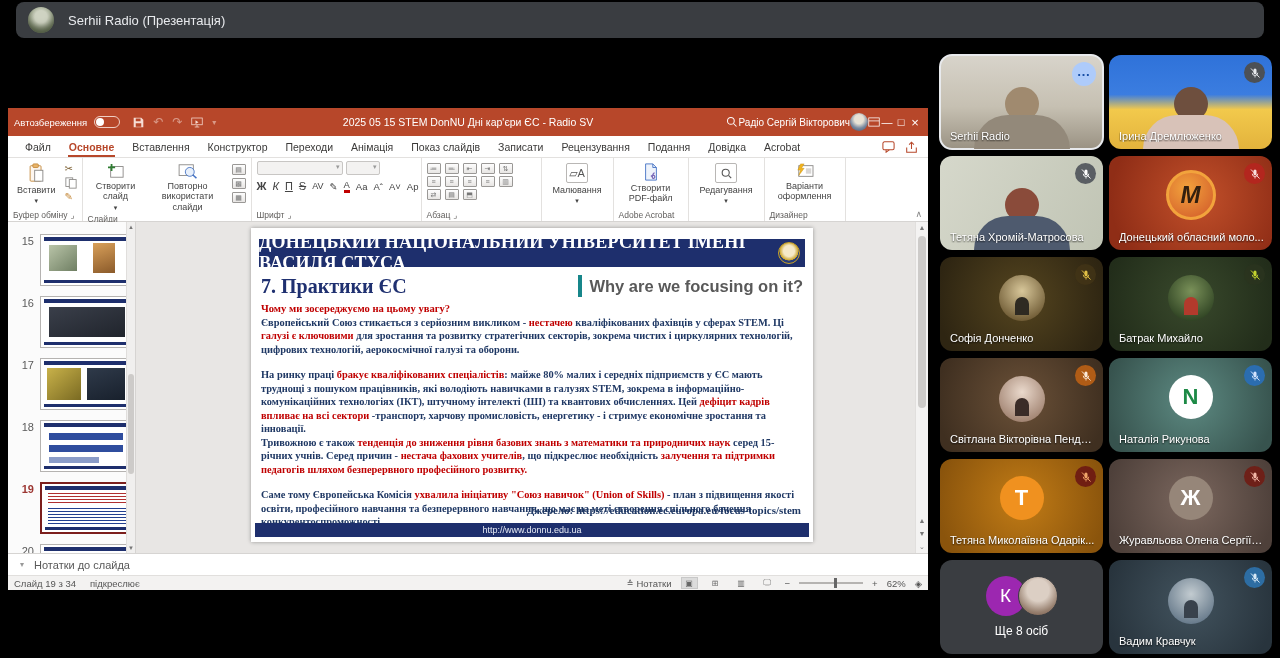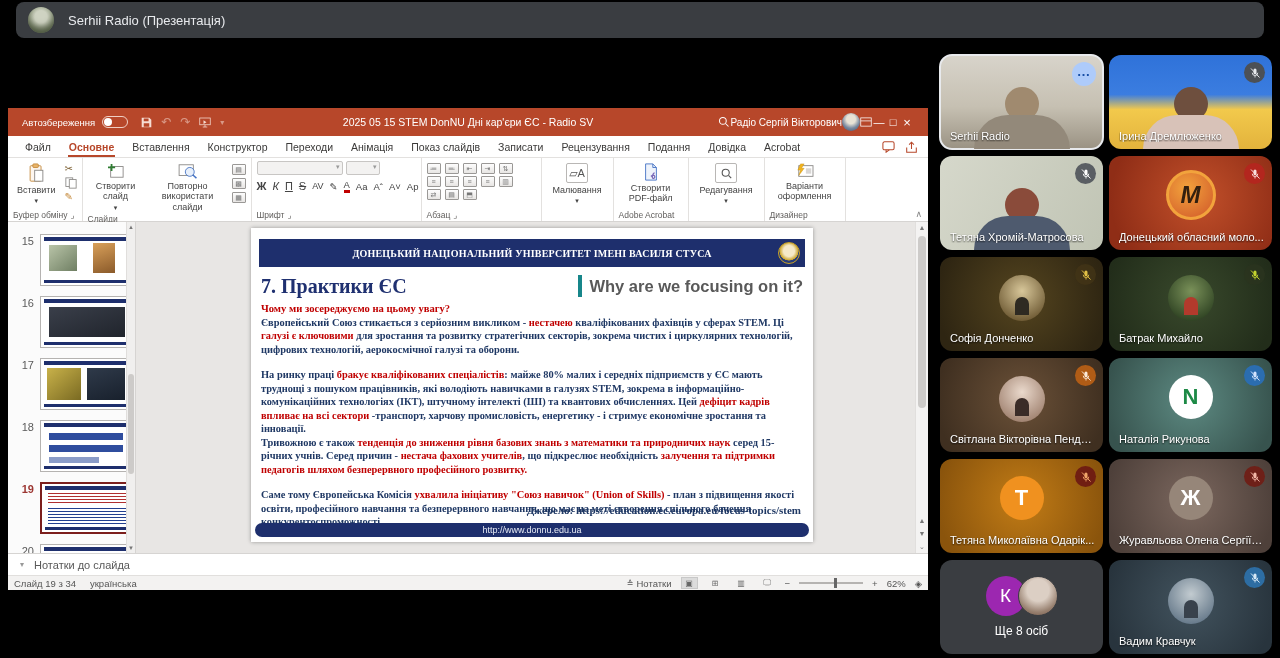--- a/index.html
+++ b/index.html
@@ -9,21 +9,21 @@
   
   #presenter-bar{position:absolute;left:16px;top:2px;width:1248px;height:36px;background:#3a3d41;
                  border-radius:8px;display:flex;align-items:center;gap:14px;padding:0 12px;color:#e8eaed;font-size:13px;}
   .pb-avatar{width:26px;height:26px;border-radius:50%;background:radial-gradient(circle at 50% 38%,#cfd3c2 0 30%,#8a9579 70%,#5f6a51 100%);
              box-shadow:inset 0 -6px 6px rgba(40,50,30,.55);}
 
   
   #ppt{position:absolute;left:8px;top:108px;width:920px;height:482px;background:#fff;display:flex;flex-direction:column;font-size:11px;color:#333;}
 
   
-  .tbar{height:28px;background:#b7472a;color:#fff;display:flex;align-items:center;position:relative;flex:0 0 auto;padding:0 14px;}
+  .tbar{height:28px;background:#b7472a;color:#fff;display:flex;align-items:center;position:relative;flex:0 0 auto;padding:0 6px;}
   .tbar .left{display:flex;align-items:center;gap:7px;font-size:9.5px;}
   .toggle{width:26px;height:12px;border:1px solid #f0cfc4;border-radius:7px;position:relative;}
   .toggle i{position:absolute;left:1px;top:1px;width:8px;height:8px;border-radius:50%;background:#fff;}
   .qat{display:flex;align-items:center;gap:9px;margin-left:6px;font-size:12px;color:#f6ddd4;}
   .qat .dim{opacity:.55;}
   .t-title{position:absolute;left:0;right:0;text-align:center;font-size:10.5px;color:#fff;pointer-events:none;}
   .tbar .right{margin-left:auto;display:flex;align-items:center;font-size:10px;}
   .acct-avatar{width:18px;height:18px;border-radius:50%;background:radial-gradient(circle at 50% 35%,#e8e2d5 0 30%,#7a8aa0 60%,#3c4c66 100%);}
   .winbtn{font-size:11px;color:#fff;width:14px;text-align:center;}
 
@@ -69,35 +69,35 @@
   .tbar-top{left:3px;right:3px;top:2px;height:4px;background:#1e2f6d;}
   .tbar-bot{left:3px;right:3px;bottom:2px;height:3px;background:#1e2f6d;}
   .th-sb{position:absolute;right:0;top:0;bottom:0;width:9px;background:#f0efee;border-left:1px solid #e0dedc;}
   .th-sb .arr{position:absolute;left:0;right:0;height:10px;font-size:6px;color:#777;text-align:center;line-height:10px;}
   .th-sb .thumb{position:absolute;left:1px;right:1px;top:46%;height:30%;background:#cdcbc9;border-radius:3px;}
 
   
   .canvas{flex:1;background:#e8e6e4;position:relative;display:flex;justify-content:center;}
   .slide{width:562px;height:314px;background:#fff;margin-top:6px;box-shadow:0 0 4px rgba(0,0,0,.35);position:relative;font-family:"Liberation Serif",serif;}
   .sl-hdr{position:absolute;left:8px;right:8px;top:11px;height:28px;background:#1e2f6d;color:#fff;display:flex;align-items:center;justify-content:center;
-          font-size:10px;font-weight:bold;letter-spacing:.2px;}
+          font-size:18px;font-weight:bold;letter-spacing:.2px;}
   .sl-logo{position:absolute;right:5px;top:3px;width:22px;height:22px;border-radius:50%;
            background:radial-gradient(circle at 50% 40%,#f5e9c8 0 35%,#c9a227 60%,#273c7a 62% 100%);border:1px solid #c9a227;}
   .sl-titlerow{position:absolute;left:10px;right:10px;top:44px;height:28px;display:flex;align-items:center;}
   .sl-title{color:#1f3070;font-size:20px;font-weight:bold;}
   .sl-sub{margin-left:auto;display:flex;align-items:center;gap:7px;font-family:"Liberation Sans",sans-serif;color:#595959;font-size:16.5px;font-weight:bold;}
   .sl-sub .bar{width:4px;height:22px;background:#17868a;}
   .sl-body{position:absolute;left:10px;right:10px;top:74px;font-size:10.4px;font-weight:bold;line-height:1.3;color:#1f3864;}
   .sl-body p{margin:0;}
   .sl-body p.gap{margin-top:12px;}
   .seg-b{color:#1f3864;}
   .seg-r{color:#c00000;}
   .sl-q{color:#c00000;font-size:10.6px;font-weight:bold;margin:0 0 1px;}
   .sl-src{position:absolute;right:12px;bottom:26px;font-size:11px;font-weight:bold;color:#1f3864;}
-  .sl-ftr{position:absolute;left:4px;right:4px;bottom:5px;height:14px;background:#1e2f6d;color:#e8ecf5;font-size:9px;display:flex;align-items:center;justify-content:center;font-family:"Liberation Sans",sans-serif;border-radius:7px;}
+  .sl-ftr{position:absolute;left:4px;right:4px;bottom:5px;height:14px;background:#1e2f6d;color:#e8ecf5;font-size:9px;display:flex;align-items:center;justify-content:center;font-family:"Liberation Sans",sans-serif;}
   
   .cv-sb{position:absolute;right:0;top:0;bottom:0;width:13px;background:#f4f3f2;border-left:1px solid #e1dfdd;font-size:7px;color:#777;}
   .cv-sb .a{position:absolute;left:0;right:0;text-align:center;height:12px;line-height:12px;}
   .cv-sb .thumb{position:absolute;left:2px;right:2px;top:14px;height:52%;background:#cdcbc9;border-radius:4px;}
 
   
   .notes{height:22px;background:#fff;border-top:1px solid #d6d4d2;display:flex;align-items:center;padding-left:12px;color:#595959;font-size:11px;gap:10px;flex:0 0 auto;}
   .notes .grip{color:#999;font-size:8px;}
   .status{height:15px;background:#f3f2f1;border-top:1px solid #e1dfdd;display:flex;align-items:center;font-size:9.5px;color:#555;padding:0 6px;gap:14px;flex:0 0 auto;}
   .status .right{margin-left:auto;display:flex;align-items:center;gap:9px;}
@@ -494,21 +494,21 @@
     </div>
   </div>
 
   <div class="notes">
     <span class="grip">▾</span>
     <span>Нотатки до слайда</span>
   </div>
 
   <div class="status">
     <span>Слайд 19 з 34</span>
-    <span>українська</span>
+    <span>підкреслює</span>
     <span class="right">
       <span style="display:flex;align-items:center;gap:3px">
         <span style="font-size:8px">≙</span>
           <span>Нотатки</span>
       </span>
       <span class="vbtn sel">▣</span>
       <span class="vbtn">⊞</span>
       <span class="vbtn">▥</span>
       <span class="vbtn">🖵</span>
       <span>−</span>

